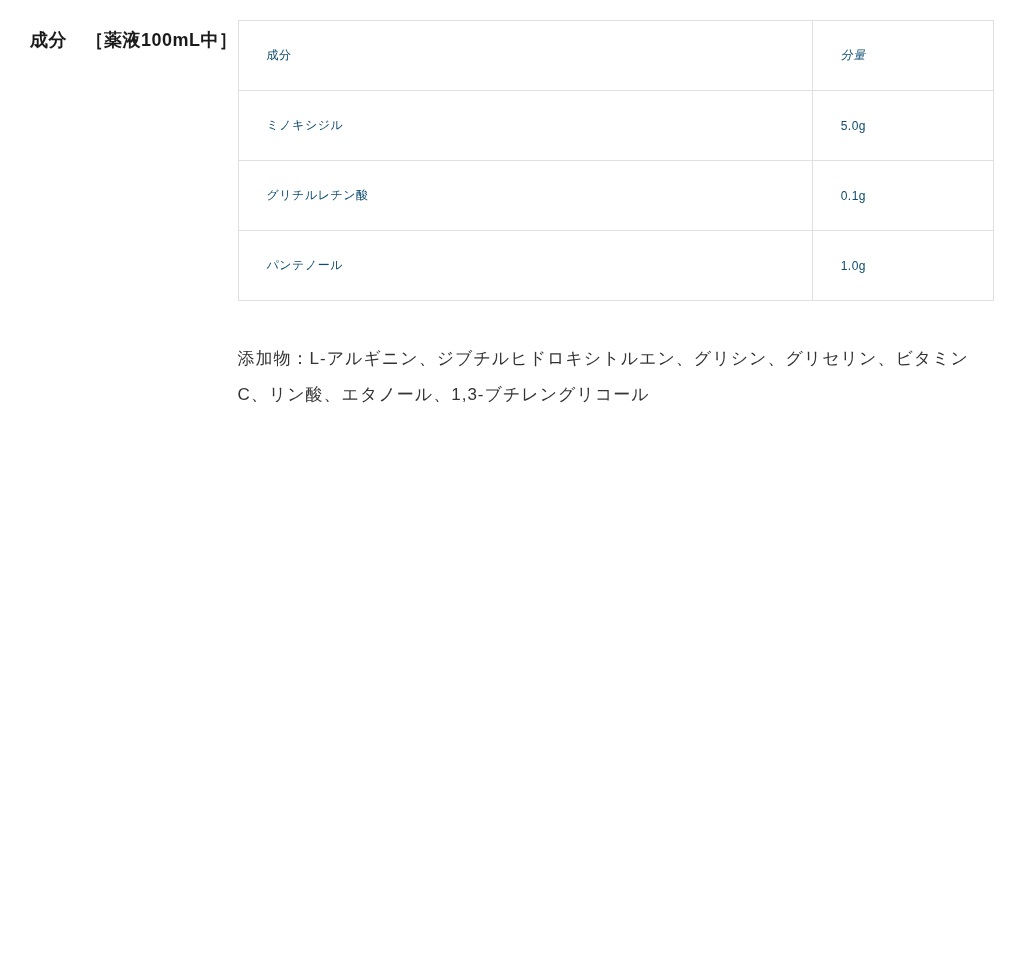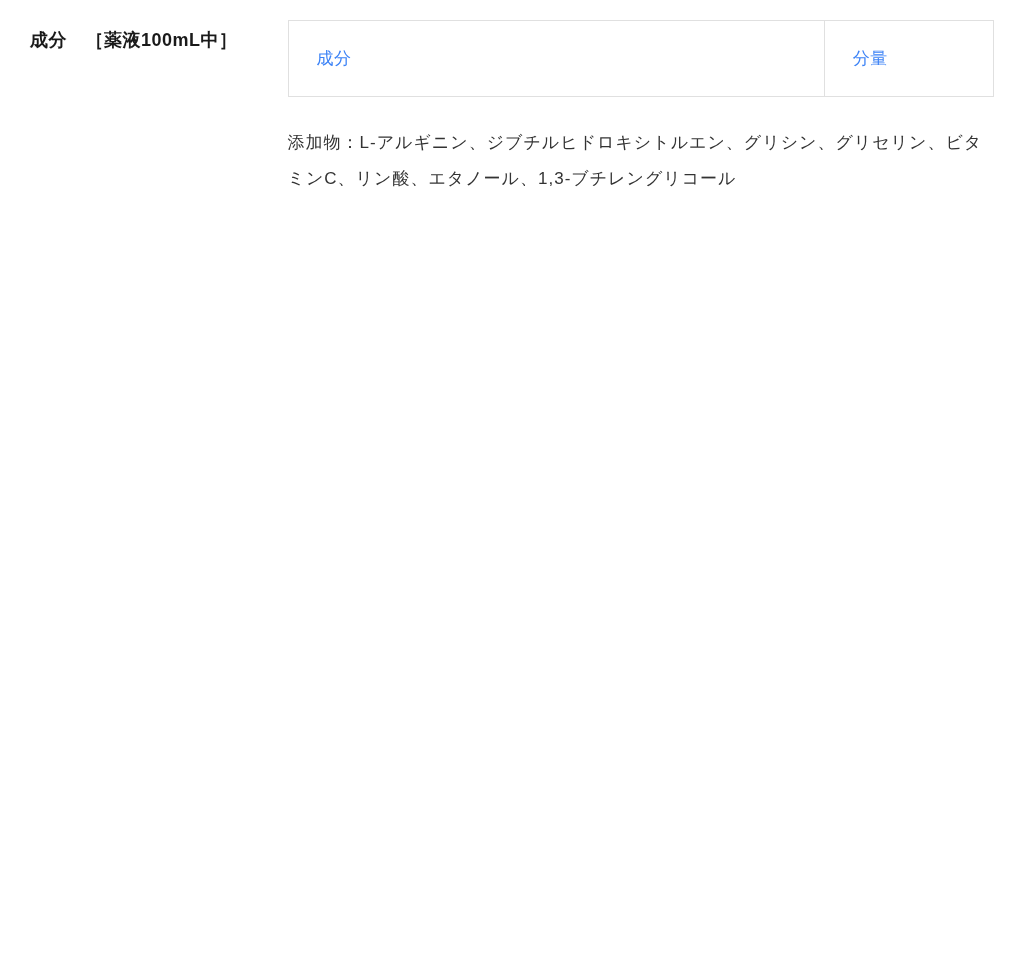--- a/index.html
+++ b/index.html
@@ -8,21 +8,20 @@
       box-sizing: border-box;
     }
     body {
       font-family: -apple-system, BlinkMacSystemFont, "Hiragino Sans", "Hiragino Kaku Gothic ProN", "Yu Gothic", Meiryo, sans-serif;
       background: #ffffff;
       color: #333333;
       padding: 20px 30px;
     }
     .container {
       display: flex;
-      gap: 50px;
       max-width: 1024px;
     }
     .section-title {
       font-size: 18px;
       font-weight: 700;
       color: #1a1a1a;
       white-space: nowrap;
       padding-top: 8px;
       letter-spacing: 0.5px;
     }
@@ -32,54 +31,67 @@
     .ingredients-table {
       width: 100%;
       border-collapse: collapse;
       border: 1px solid #e0e0e0;
     }
     .ingredients-table th,
     .ingredients-table td {
       border: 1px solid #e0e0e0;
       padding: 26px 28px;
       text-align: left;
-      font-size: 17px;
-      color: #3b82f6;
+      font-size: 12px;
+      color: #0c4a6e;
       font-weight: 400;
       letter-spacing: 0.5px;
     }
     .ingredients-table th {
       font-weight: 400;
       background: #ffffff;
     }
     .col-ingredient {
       width: 76%;
     }
     .col-amount {
       width: 24%;
+      font-style: italic;
     }
     .additives {
-      margin-top: 28px;
+      margin-top: 40px;
       font-size: 17px;
       line-height: 2.1;
       color: #333333;
       letter-spacing: 1px;
     }
   </style>
 </head>
 <body>
 
 <div class="container">
   <div class="section-title">成分　［薬液100mL中］</div>
   <div class="content">
     <table class="ingredients-table">
       <thead>
         <tr>
           <th class="col-ingredient">成分</th>
           <th class="col-amount">分量</th>
         </tr>
       </thead>
       <tbody>
+        <tr>
+          <td>ミノキシジル</td>
+          <td>5.0g</td>
+        </tr>
+        <tr>
+          <td>グリチルレチン酸</td>
+          <td>0.1g</td>
+        </tr>
+        <tr>
+          <td>パンテノール</td>
+          <td>1.0g</td>
+        </tr>
       </tbody>
     </table>
     <p class="additives">添加物：L-アルギニン、ジブチルヒドロキシトルエン、グリシン、グリセリン、ビタミンC、リン酸、エタノール、1,3-ブチレングリコール</p>
   </div>
 </div>
 
 </body></html>

